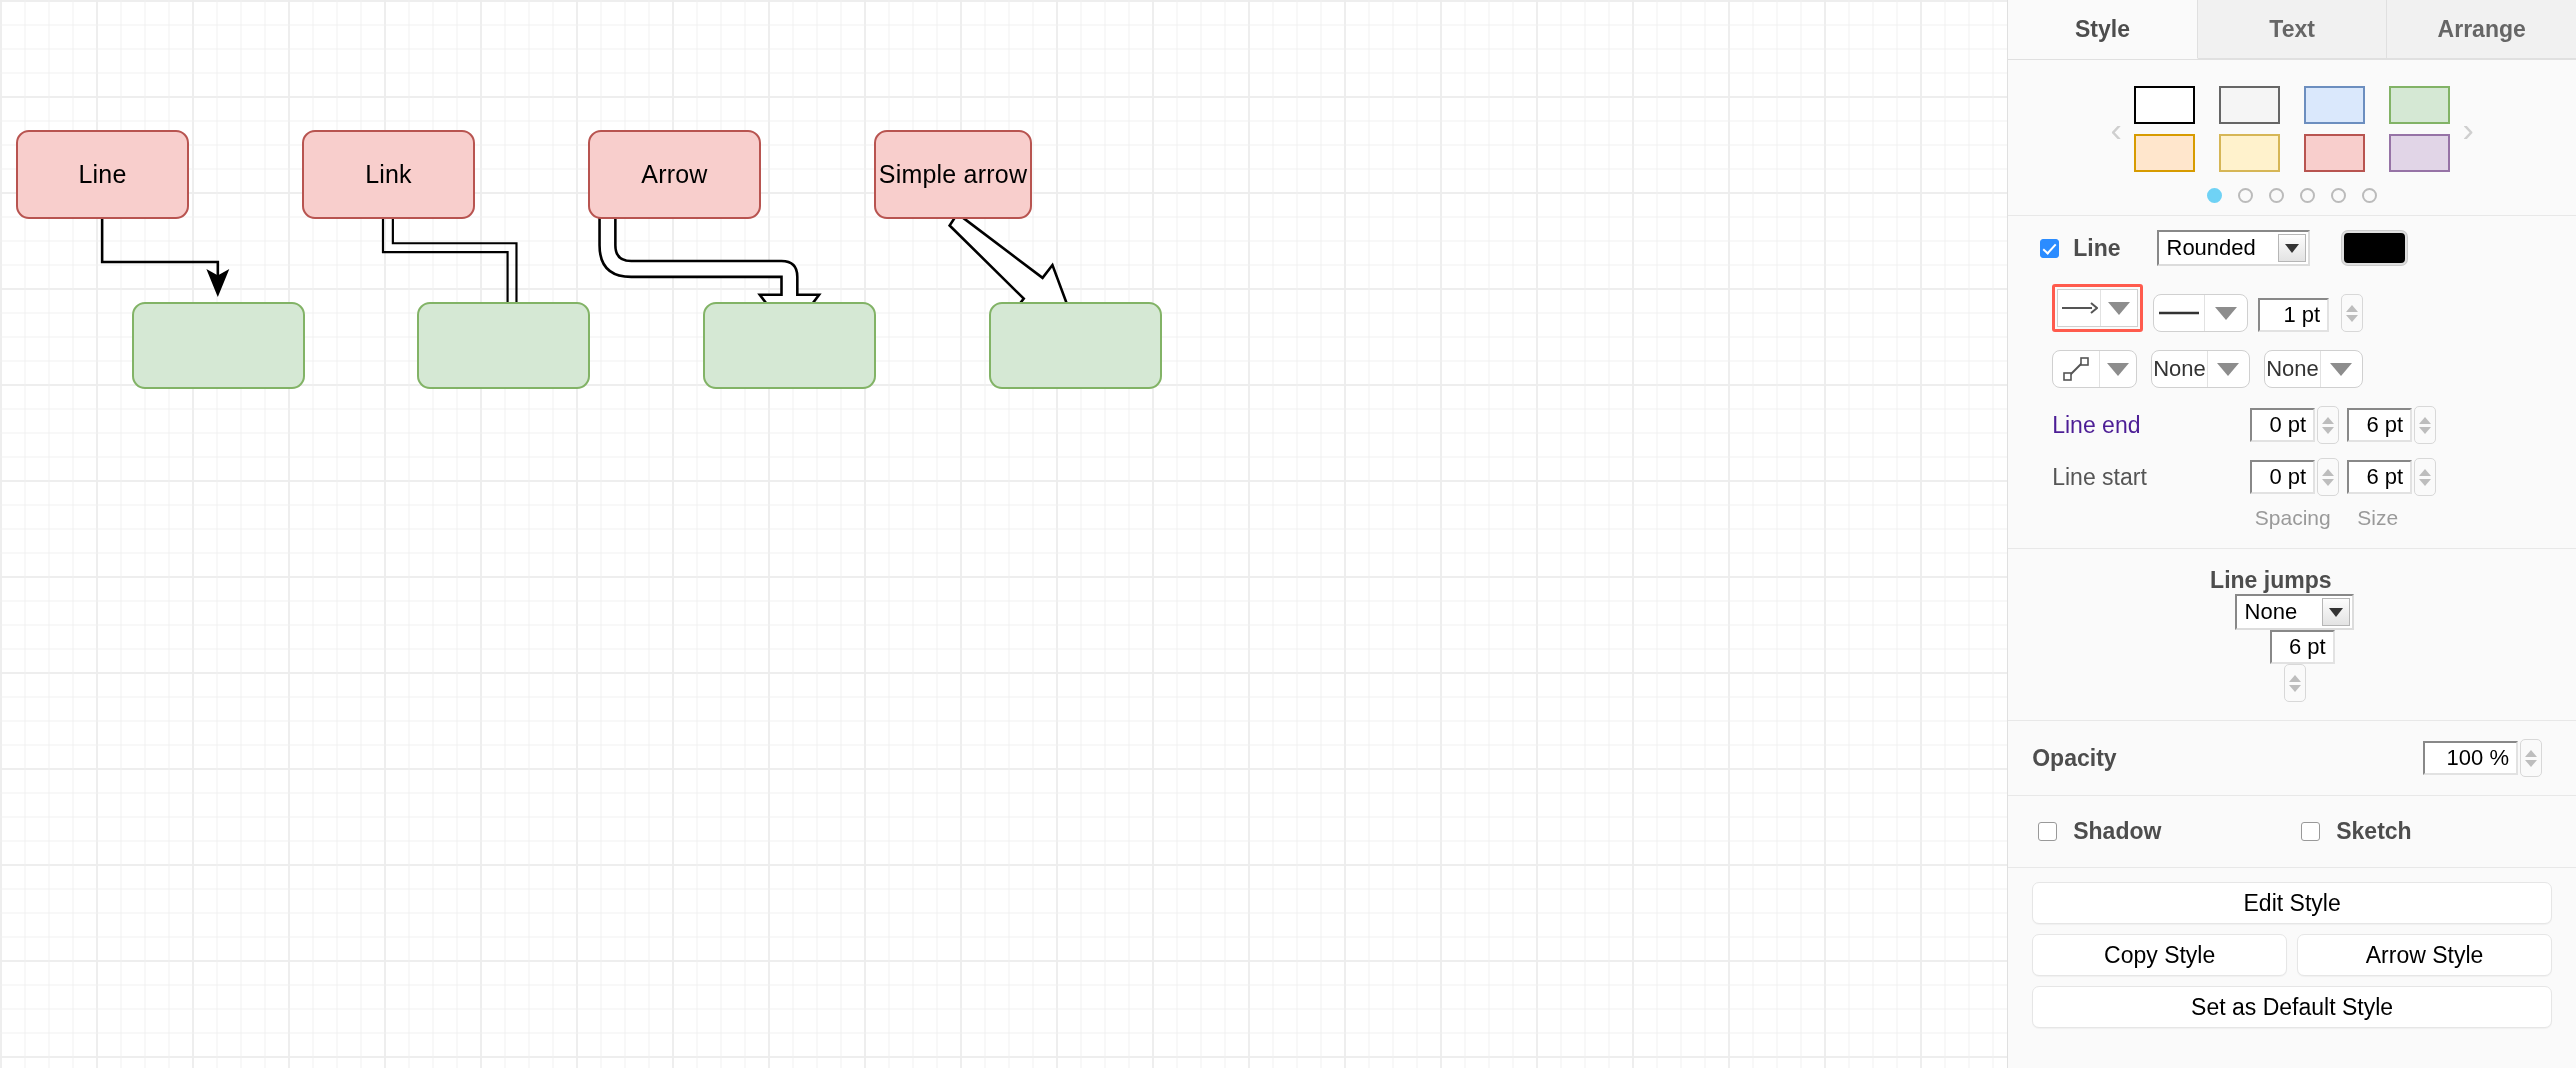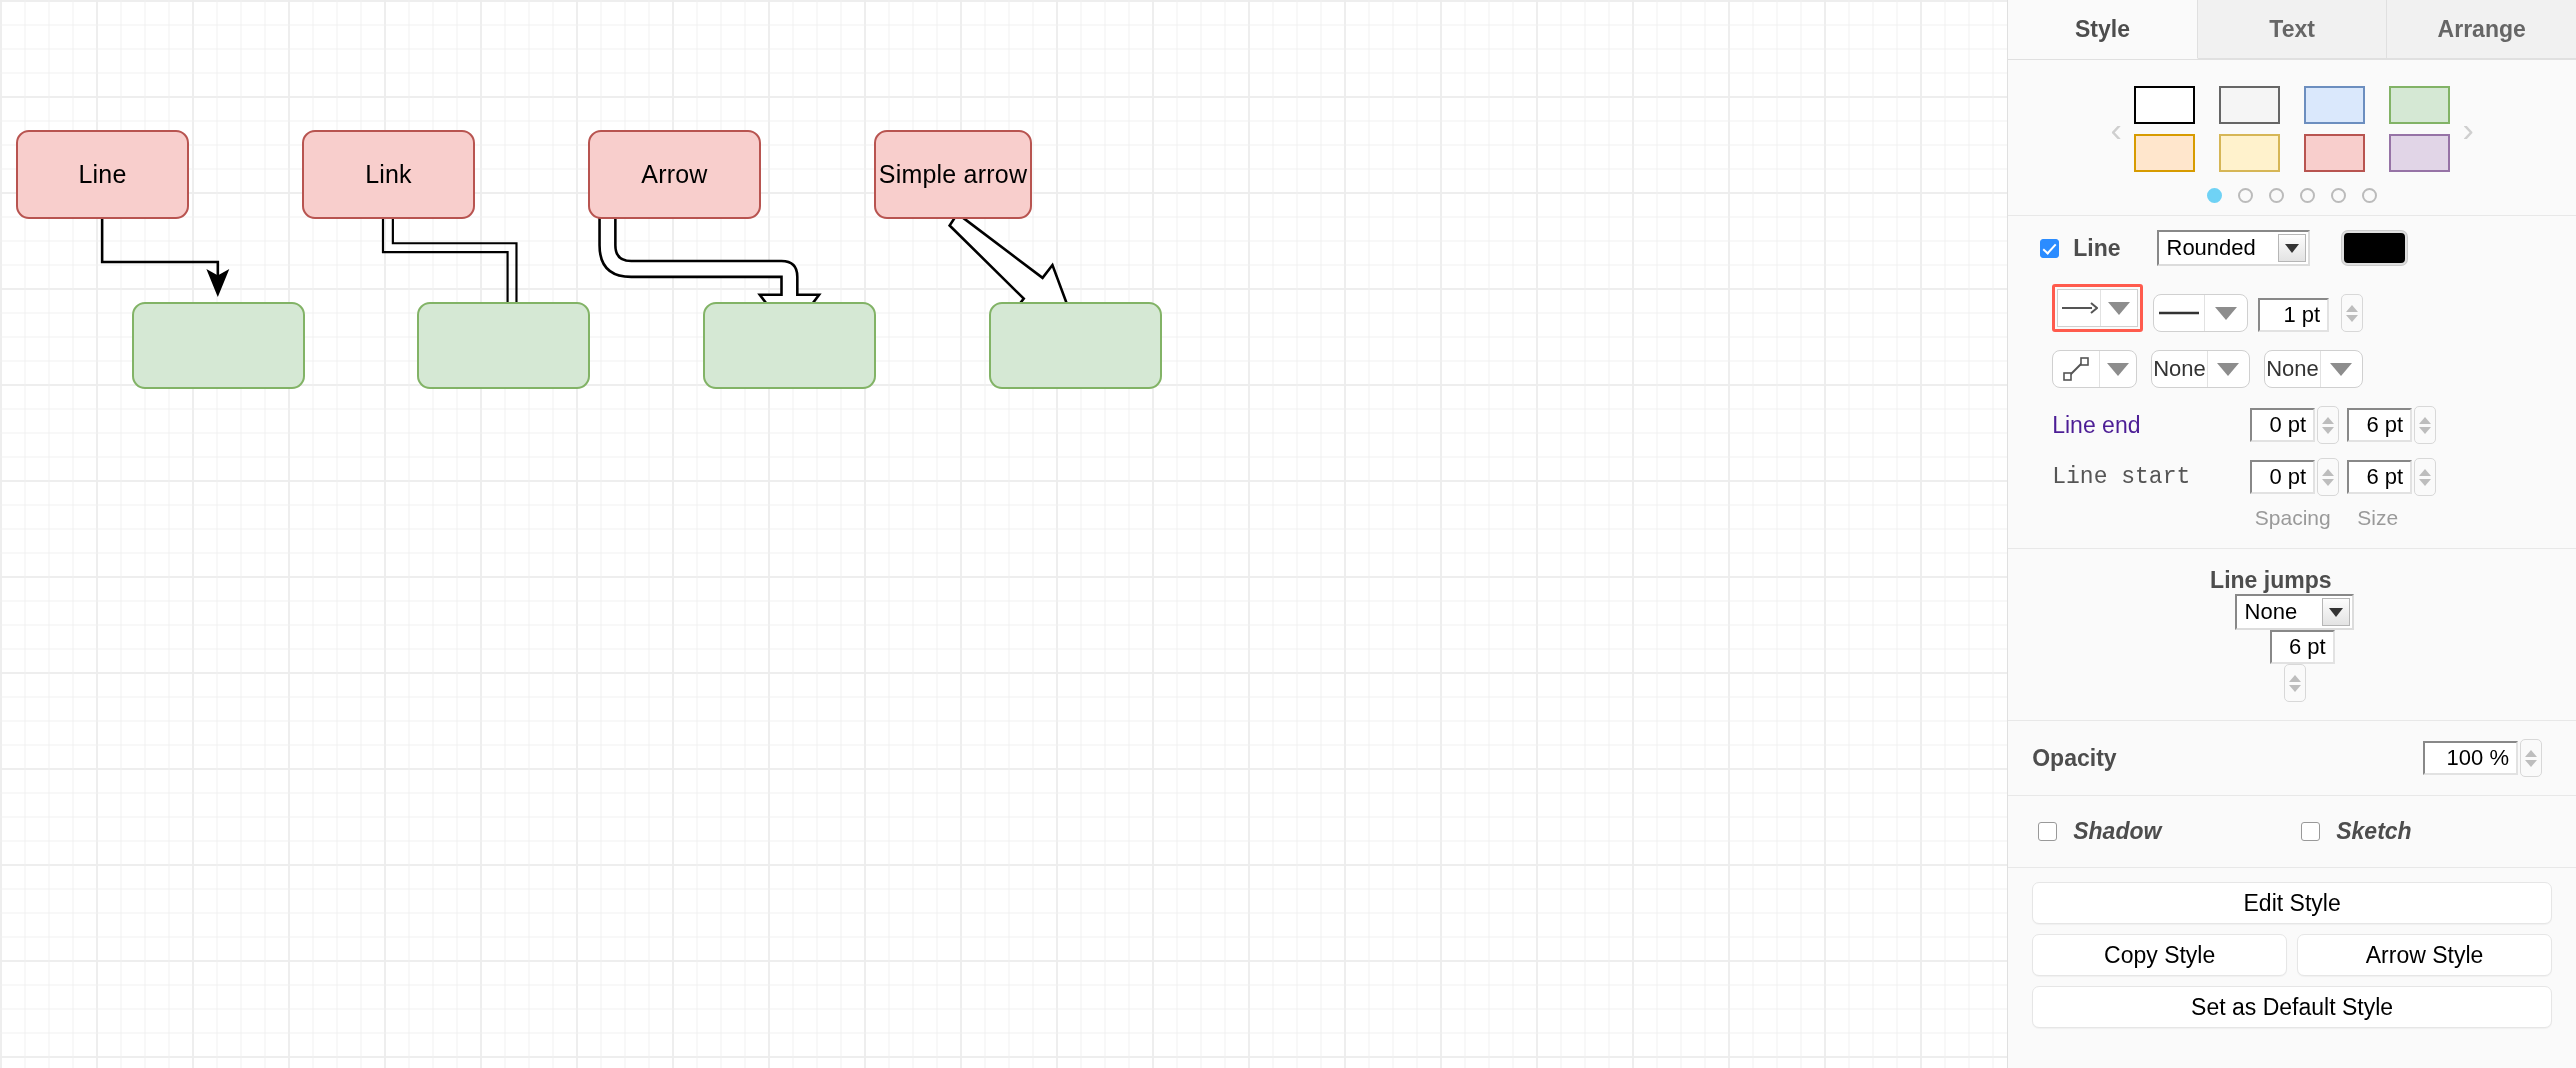--- a/index.html
+++ b/index.html
@@ -325,21 +325,21 @@
         <div class="spinfield" style="width:65px; margin-left:8px;">
           <span>6 pt</span>
         </div>
         <div class="spinner">
           <i class="sp-up"></i>
           <i class="sp-dn"></i>
         </div>
       </div>
 
       <div class="row" style="padding-left:44px; gap:0; margin-top:6px;">
-        <span style="width:198px; font-size:23px; color:#555;font-family:Liberation Mono, monospace;">Line start</span>
+        <span style="width:198px; font-size:23px; color:#555;">Line start</span>
         <div class="spinfield" style="width:65px;">
           <span>0 pt</span>
         </div>
         <div class="spinner">
           <i class="sp-up"></i>
           <i class="sp-dn"></i>
         </div>
         <div class="spinfield" style="width:65px; margin-left:8px;">
           <span>6 pt</span>
         </div>
@@ -382,21 +382,21 @@
           <span>100 %</span>
         </div>
         <div class="spinner" style="margin-right:14px;">
           <i class="sp-up"></i>
           <i class="sp-dn"></i>
         </div>
       </div>
     </div>
 
     <div class="section" style="padding:18px 0;">
-      <div class="row" style="padding-left:30px; gap:0;font-style:italic;">
+      <div class="row" style="padding-left:30px; gap:0;">
         <span class="cbox"></span>
         <span class="lbl-strong" style="margin-left:16px; width:228px;">Shadow</span>
         <span class="cbox"></span>
         <span class="lbl-strong" style="margin-left:16px;">Sketch</span>
       </div>
     </div>
 
     <div style="padding: 14px 24px 0 24px;">
       <div class="btn">
         <span>Edit Style</span>

